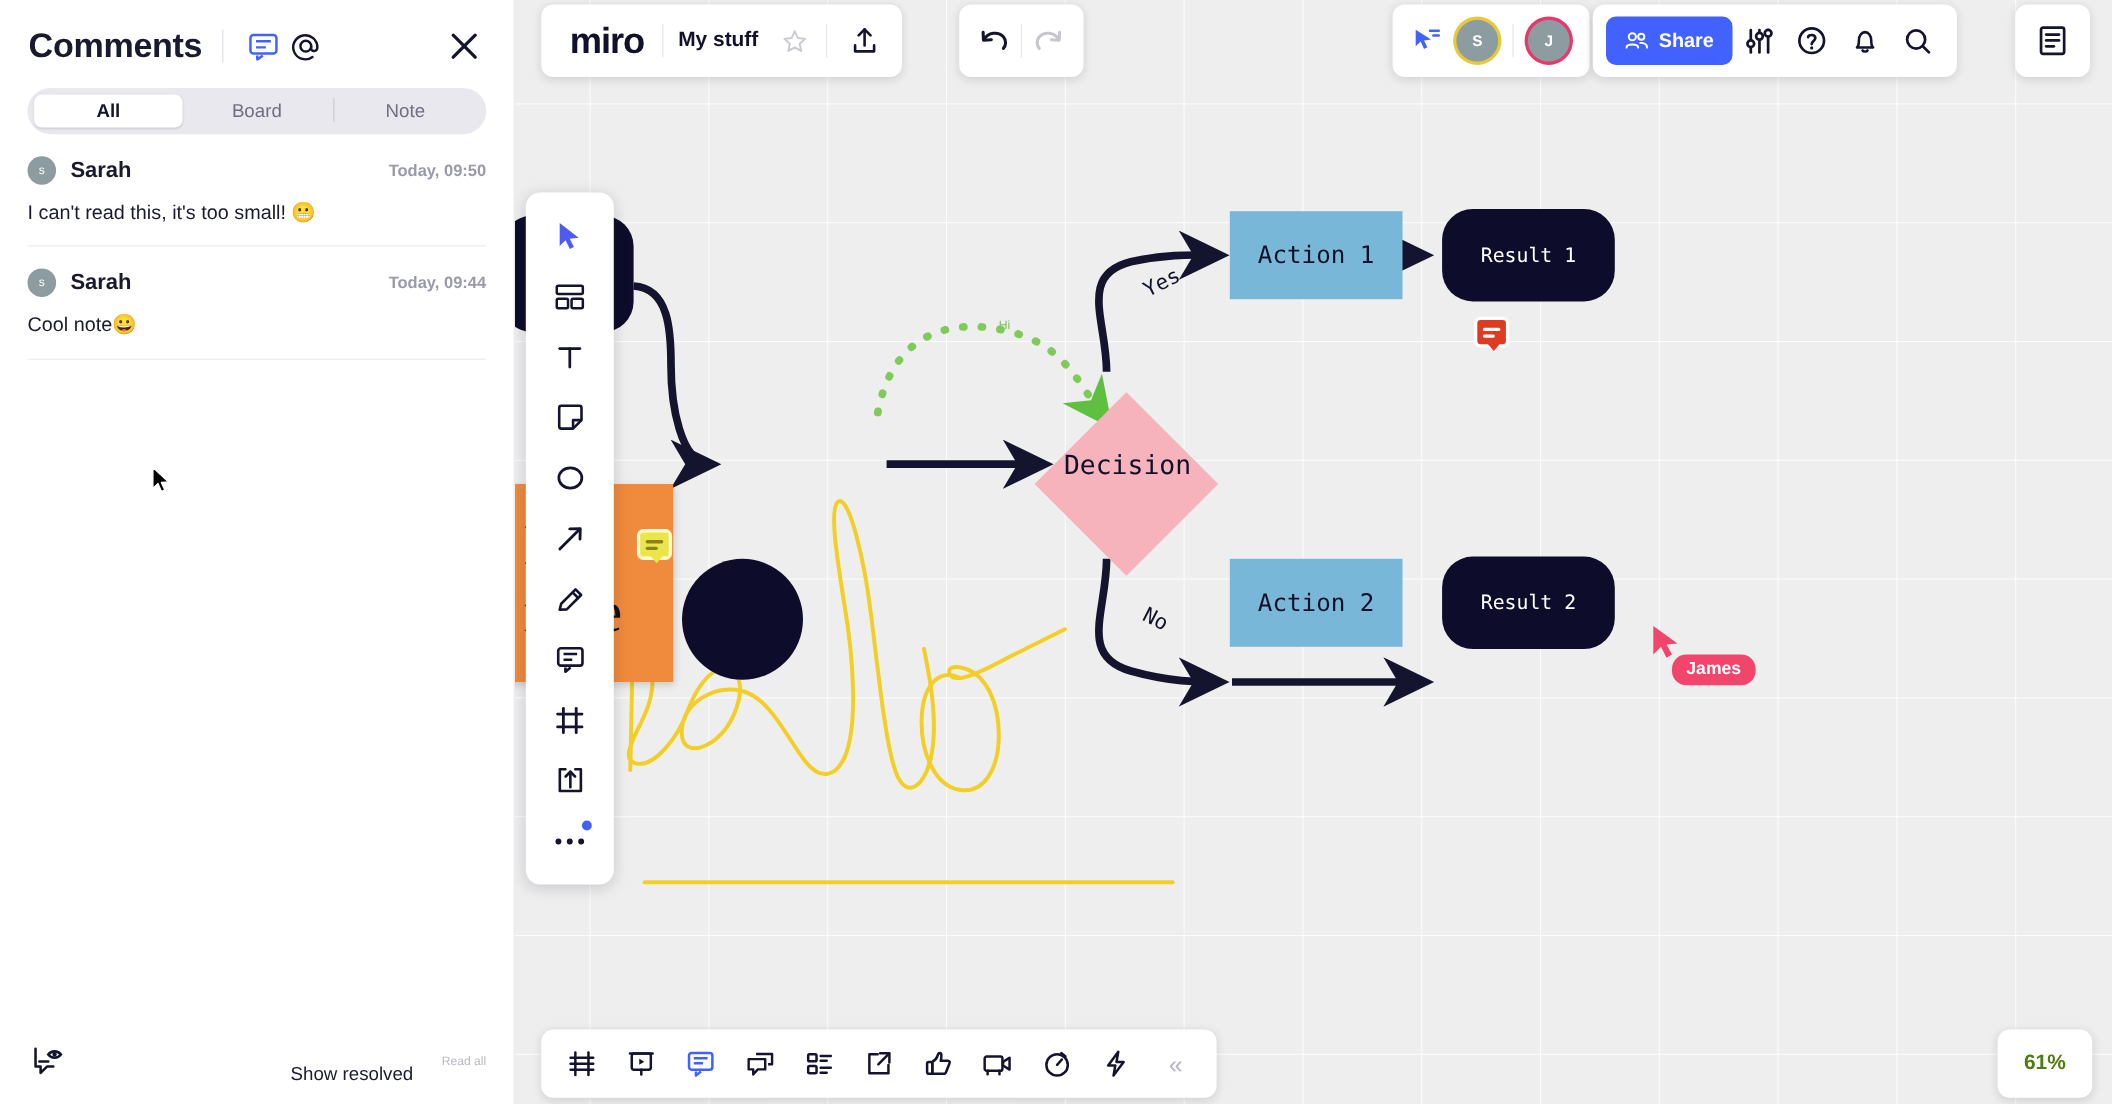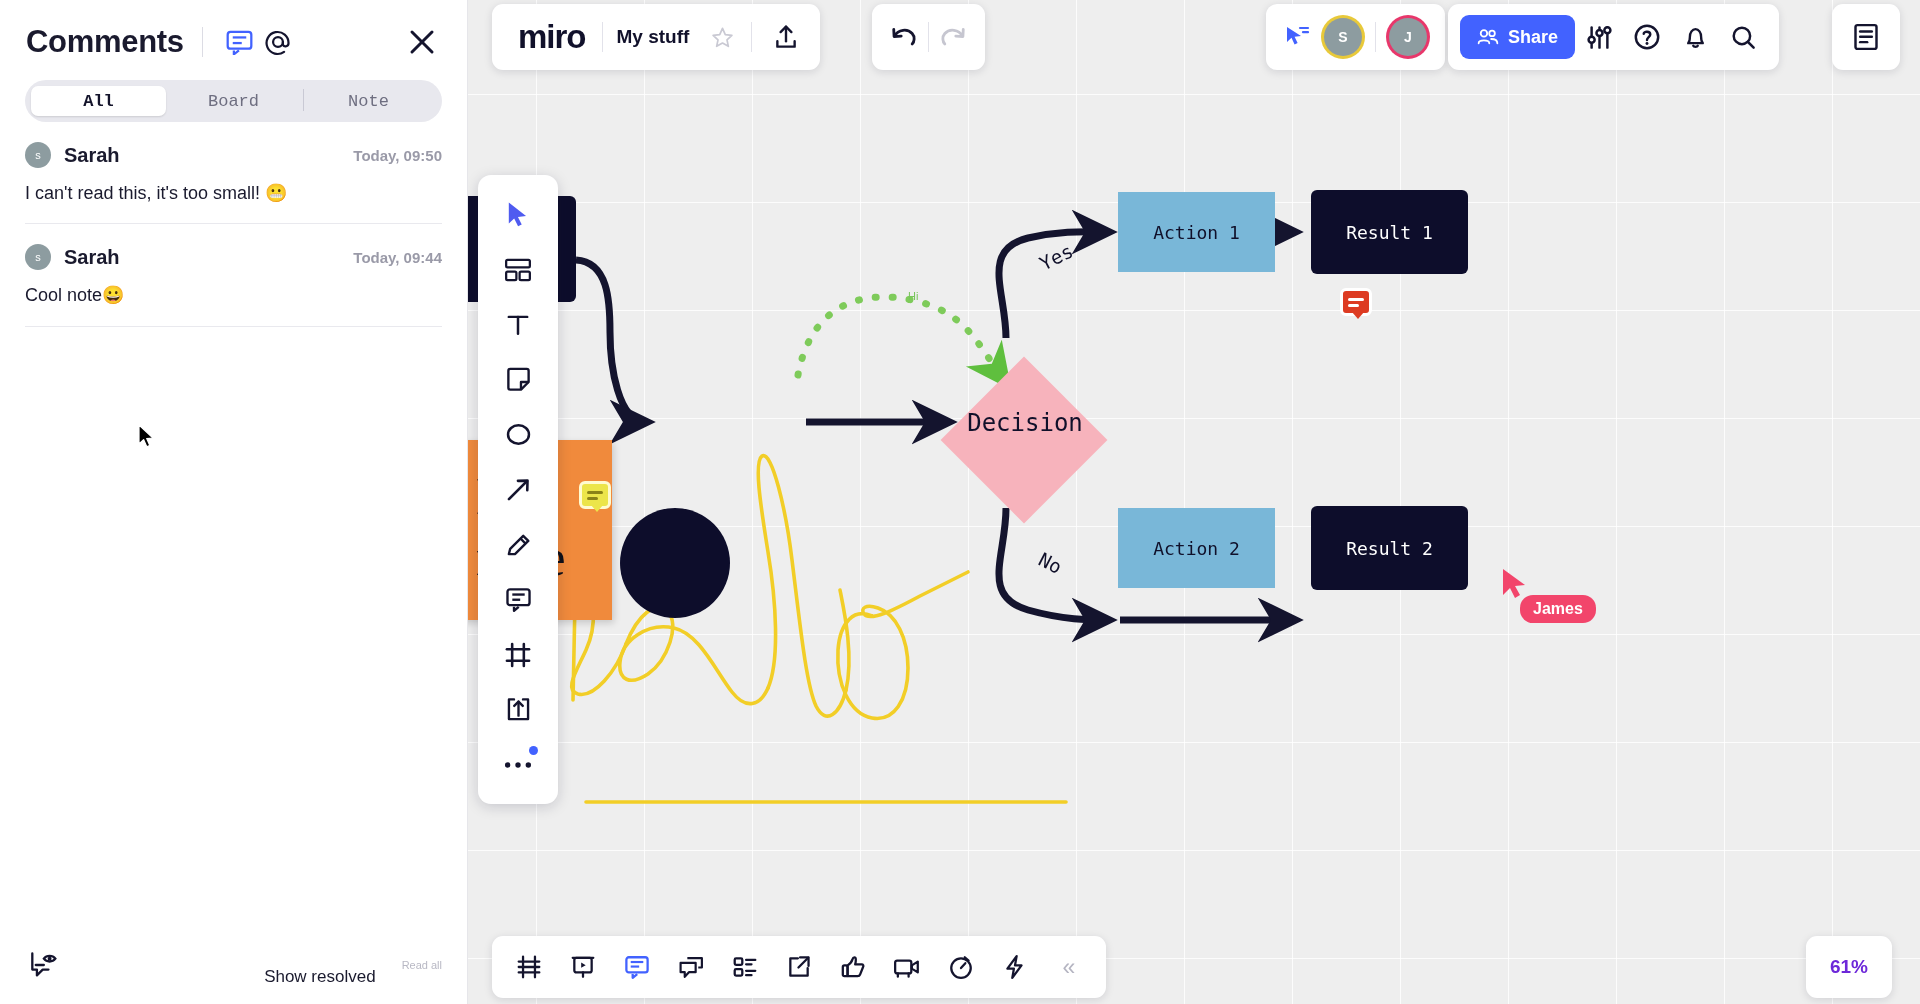--- a/index.html
+++ b/index.html
@@ -30,21 +30,21 @@
   .cm-vdiv { width: 1px; height: 30px; background: #dcdce4; margin: 0 18px; }
   .cm-icbtn {
     width: 38px; height: 38px; display: flex; align-items: center;
     justify-content: center; cursor: pointer; border-radius: 6px;
   }
   .cm-close { margin-left: auto; }
 
   .cm-tabs {
     margin: 6px 25px 0 25px; height: 42px;
     background: #e8e8ee; border-radius: 21px;
-    display: flex; align-items: center; padding: 6px; position: relative; font-family: Liberation Mono, monospace;
+    display: flex; align-items: center; padding: 6px; position: relative;
   }
   .cm-tab {
     flex: 1; height: 100%; display: flex; align-items: center;
     justify-content: center; font-size: 17px; color: #6e6e80;
     cursor: pointer; border-radius: 7px; position: relative;
   }
   .cm-tab.active {
     background: #ffffff; color: #14142b; font-weight: 600;
     box-shadow: 0 1px 2px rgba(0,0,0,.12);
   }
@@ -84,22 +84,22 @@
       linear-gradient(to bottom, rgba(255,255,255,.85) 1px, transparent 1px);
     background-size: 108px 108px;
     background-position: -40px -14px;
     overflow: hidden;
   }
   #board-svg { position: absolute; left: 0; top: 0; }
 
   
   .node { position: absolute; display: flex; align-items: center; justify-content: center;
           font-family: "DejaVu Sans Mono", monospace; }
-  .node-dark { background: #0d0d2b; border-radius: 6px; color: #ffffff; font-size: 18px; }
-  .node-blue { background: #79b7d8; color: #10102a; font-size: 18px; }
+  .node-dark { background: #0d0d2b; border-radius: 28px; color: #ffffff; font-size: 18px; }
+  .node-blue { background: #79b7d8; color: #10102a; font-size: 22px; }
   .node-link { color: #2a3cf0; text-decoration: underline; font-size: 19px; }
 
   .diamond {
     position: absolute; background: #f7b3bc;
     transform: rotate(45deg);
   }
   .diamond-label {
     position: absolute; display: flex; align-items: center; justify-content: center;
     font-family: "DejaVu Sans Mono", monospace; font-size: 24px; color: #10102a;
   }
@@ -202,25 +202,25 @@
   
   #bottombar {
     position: absolute; left: 492px; bottom: 6px; height: 62px;
     background: #ffffff; border-radius: 11px;
     box-shadow: 0 2px 9px rgba(20,20,45,.13);
     display: flex; align-items: center; padding: 0 10px; z-index: 40;
   }
   .bic { width: 54px; height: 54px; display:flex; align-items:center;
          justify-content:center; cursor:pointer; border-radius:8px; }
   #zoombar {
-    position: absolute; right: 28px; bottom: 6px; height: 62px; width: 86px;
+    position: absolute; right: 18px; bottom: 6px; height: 62px; width: 86px;
     background: #ffffff; border-radius: 11px;
     box-shadow: 0 2px 9px rgba(20,20,45,.13);
     display: flex; align-items: center; justify-content: center;
-    font-size: 19px; font-weight: 700; color: #6d28d9; z-index: 40; cursor: pointer;
+    font-size: 19px; font-weight: 700; color: #4d7c0f; z-index: 40; cursor: pointer;
   }
 
   .os-cursor { position: absolute; z-index: 99; }
 </style>
 </head>
 <body>
 
 <div id="app">
 
   <div id="canvas">

